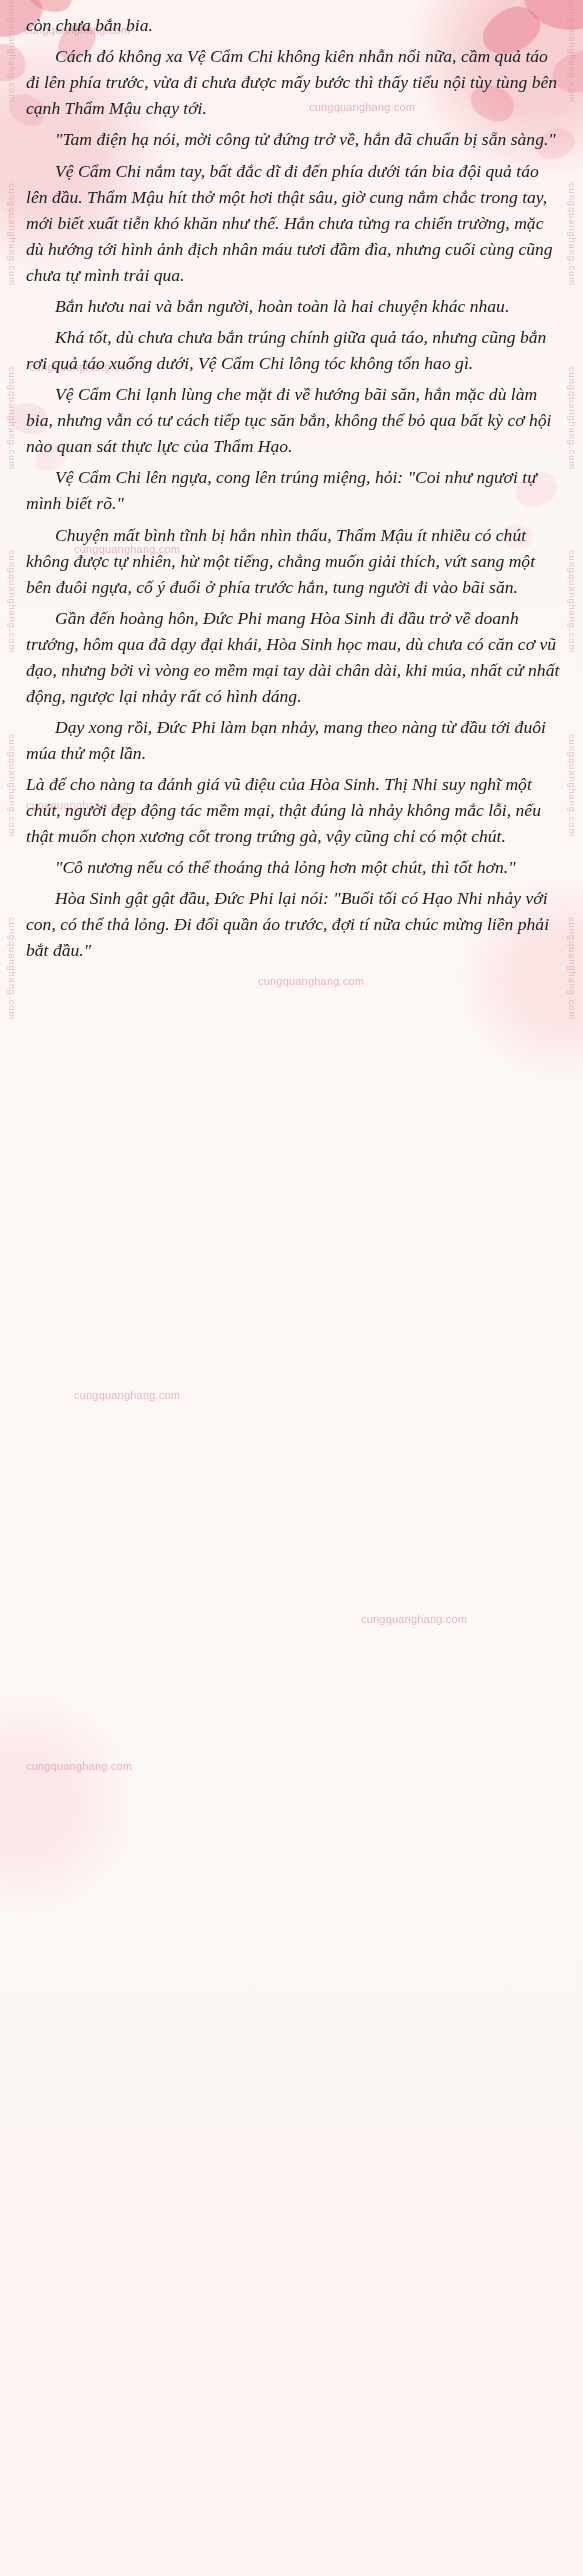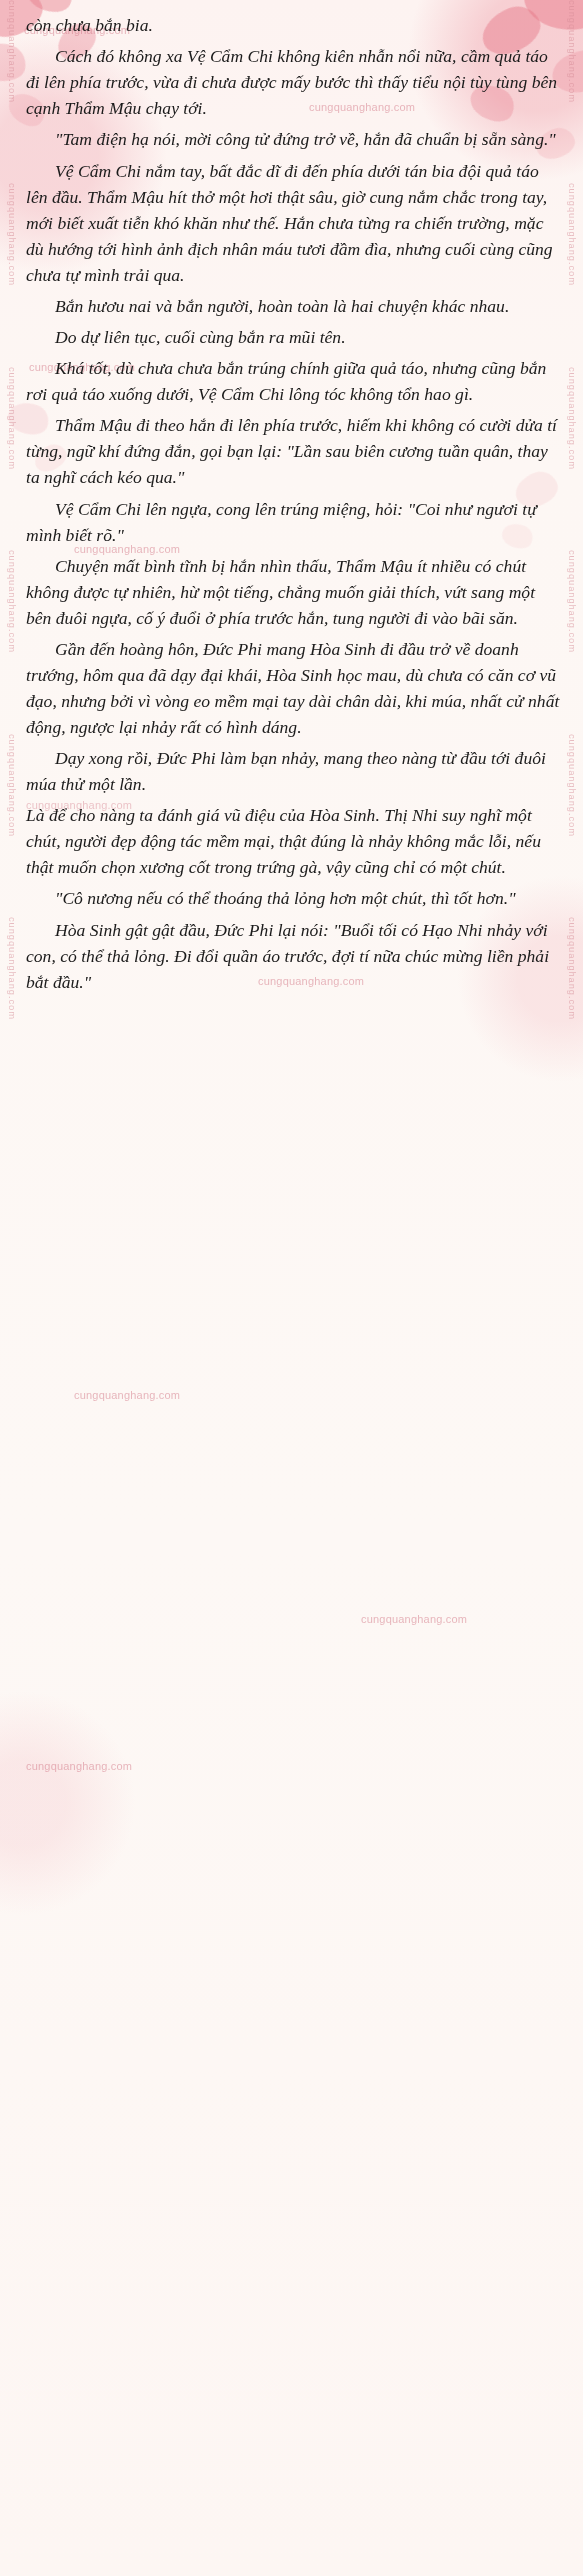--- a/index.html
+++ b/index.html
@@ -145,23 +145,22 @@
   <div class="wm" style="left:74px; top:1389px;">cungquanghang.com</div>
   <div class="wm" style="left:361px; top:1613px;">cungquanghang.com</div>
   <div class="wm" style="left:26px; top:1760px;">cungquanghang.com</div>
 
   <div class="content">
     <p class="para first">còn chưa bắn bia.</p>
     <p class="para">Cách đó không xa Vệ Cẩm Chi không kiên nhẫn nổi nữa, cầm quả táo đi lên phía trước, vừa đi chưa được mấy bước thì thấy tiểu nội tùy tùng bên cạnh Thẩm Mậu chạy tới.</p>
     <p class="para">"Tam điện hạ nói, mời công tử đứng trở về, hắn đã chuẩn bị sẵn sàng."</p>
     <p class="para">Vệ Cẩm Chi nắm tay, bất đắc dĩ đi đến phía dưới tán bia đội quả táo lên đầu. Thẩm Mậu hít thở một hơi thật sâu, giờ cung nắm chắc trong tay, mới biết xuất tiễn khó khăn như thế. Hắn chưa từng ra chiến trường, mặc dù hướng tới hình ảnh địch nhân máu tươi đầm đìa, nhưng cuối cùng cũng chưa tự mình trải qua.</p>
     <p class="para">Bắn hươu nai và bắn người, hoàn toàn là hai chuyện khác nhau.</p>
-    <p class="para">Do dự liên tục, cuối cùng bắn ra mũi tên.</p>
     <p class="para">Khá tốt, dù chưa chưa bắn trúng chính giữa quả táo, nhưng cũng bắn rơi quả táo xuống dưới, Vệ Cẩm Chi lông tóc không tổn hao gì.</p>
-    <p class="para">Thẩm Mậu đi theo hắn đi lên phía trước, hiếm khi không có cười dửa tí từng, ngữ khí đứng đắn, gọi bạn lại: "Lần sau biên cương tuần quân, thay ta nghĩ cách kéo qua."</p>
+    <p class="para">Vệ Cẩm Chi lạnh lùng che mặt đi về hướng bãi săn, hắn mặc dù làm bia, nhưng vẫn có tư cách tiếp tục săn bắn, không thể bỏ qua bất kỳ cơ hội nào quan sát thực lực của Thẩm Hạo.</p>
     <p class="para">Vệ Cẩm Chi lên ngựa, cong lên trúng miệng, hỏi: "Coi như ngươi tự mình biết rõ."</p>
     <p class="para">Chuyện mất bình tĩnh bị hắn nhìn thấu, Thẩm Mậu ít nhiều có chút không được tự nhiên, hừ một tiếng, chẳng muốn giải thích, vứt sang một bên đuôi ngựa, cố ý đuổi ở phía trước hắn, tung người đi vào bãi săn.</p>
     <p class="para">Gần đến hoàng hôn, Đức Phi mang Hòa Sinh đi đầu trở về doanh trướng, hôm qua đã dạy đại khái, Hòa Sinh học mau, dù chưa có căn cơ vũ đạo, nhưng bởi vì vòng eo mềm mại tay dài chân dài, khi múa, nhất cử nhất động, ngược lại nhảy rất có hình dáng.</p>
     <p class="para">Dạy xong rồi, Đức Phi làm bạn nhảy, mang theo nàng từ đầu tới đuôi múa thử một lần.</p>
     <p class="para noindent">Là để cho nàng ta đánh giá vũ điệu của Hòa Sinh. Thị Nhi suy nghĩ một chút, người đẹp động tác mềm mại, thật đúng là nhảy không mắc lỗi, nếu thật muốn chọn xương cốt trong trứng gà, vậy cũng chỉ có một chút.</p>
     <p class="para">"Cô nương nếu có thể thoáng thả lỏng hơn một chút, thì tốt hơn."</p>
     <p class="para">Hòa Sinh gật gật đầu, Đức Phi lại nói: "Buổi tối có Hạo Nhi nhảy với con, có thể thả lỏng. Đi đổi quần áo trước, đợi tí nữa chúc mừng liền phải bắt đầu."</p>
   </div>
 </div>
 

